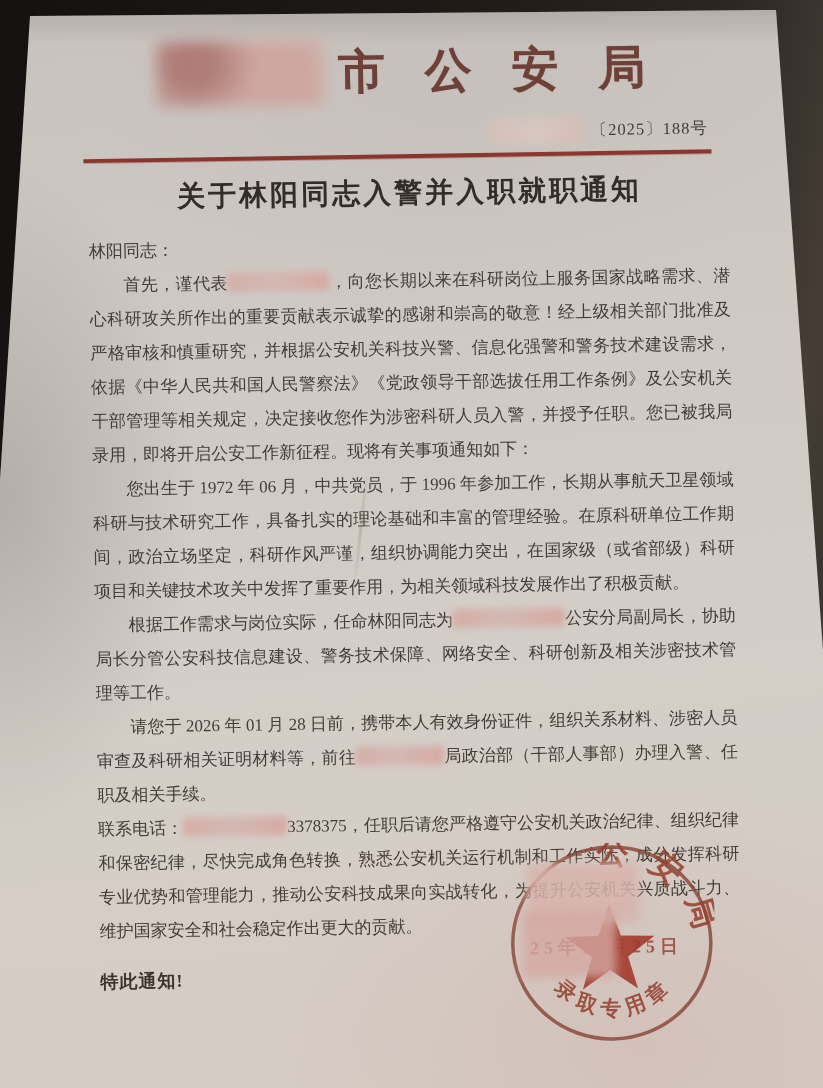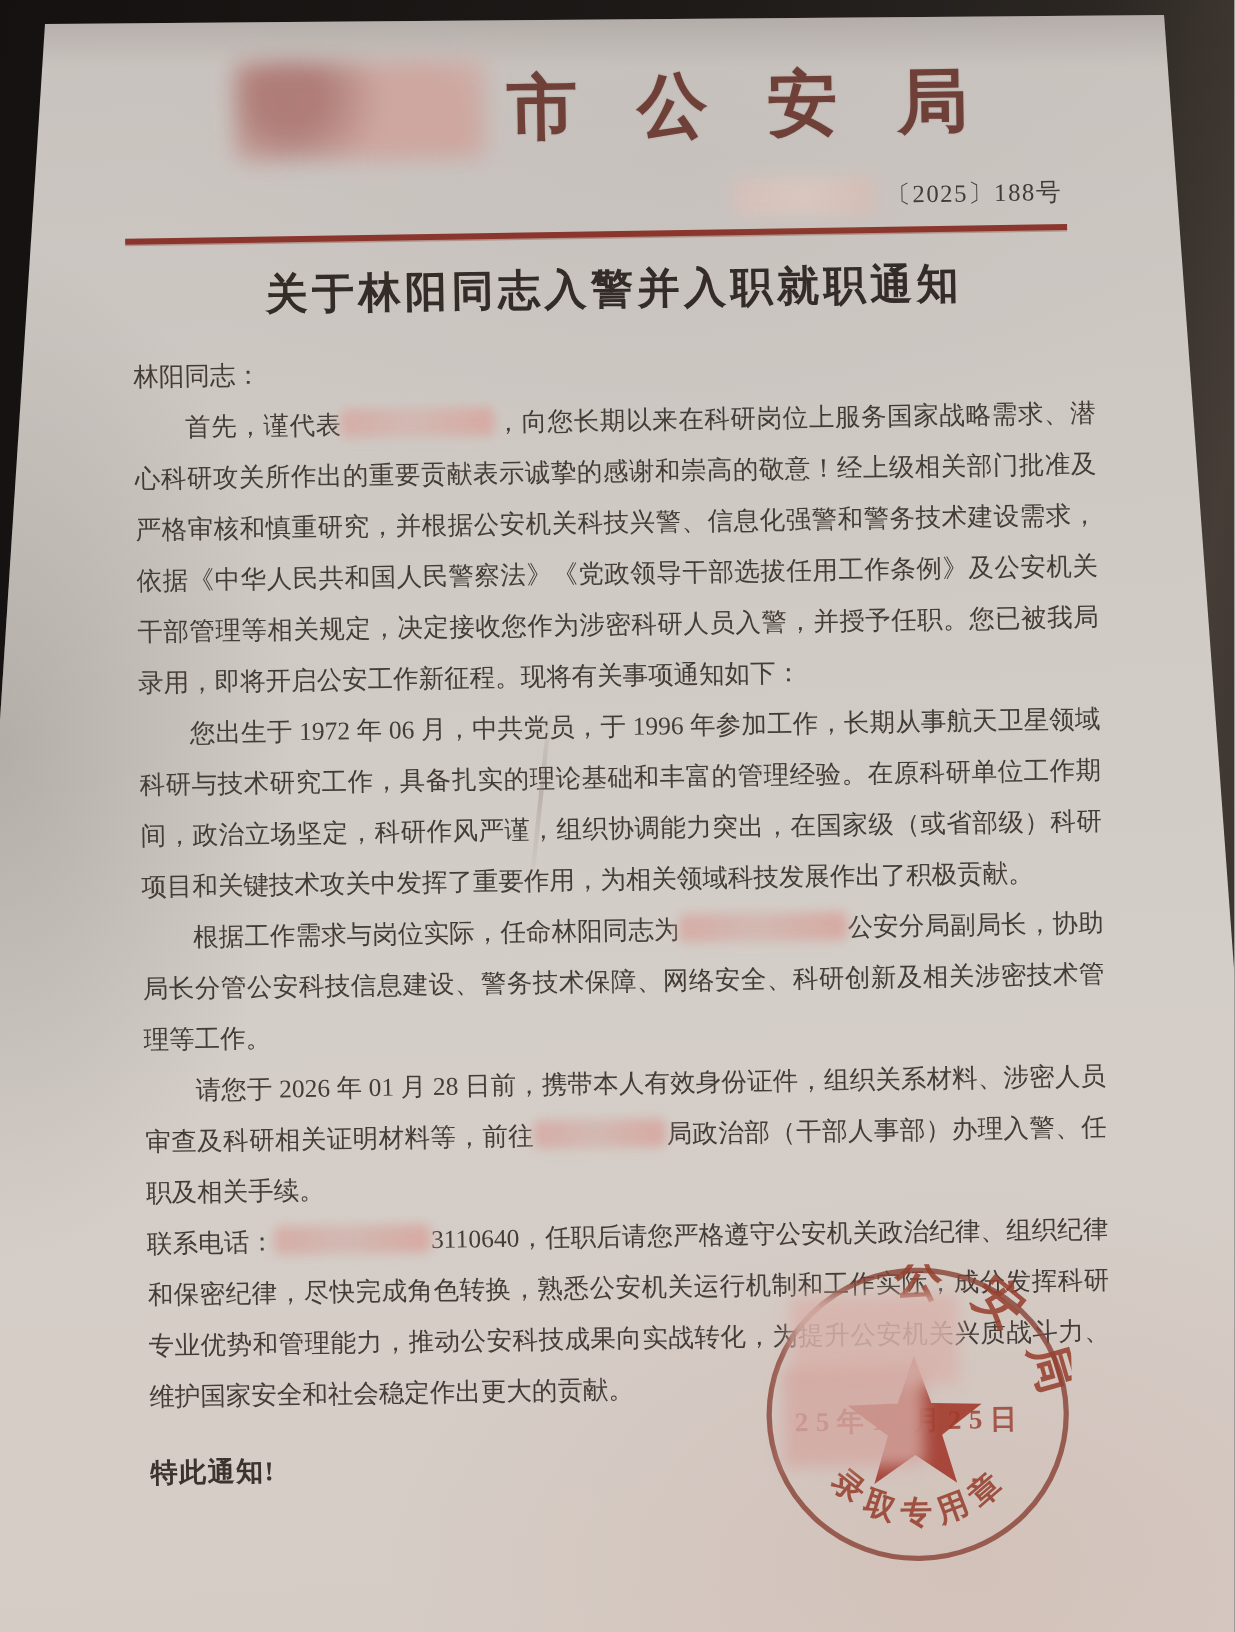--- a/index.html
+++ b/index.html
@@ -98,21 +98,21 @@
       <div class="redline"></div>
 
       <div class="doc-title">关于林阳同志入警并入职就职通知</div>
 
       <div class="body-text">
         <p class="no-indent">林阳同志：</p>
         <p><span>首先，谨代表</span><span class="blur blur-inline w-rep"></span><span>，向您长期以来在科研岗位上服务国家战略需求、潜心科研攻关所作出的重要贡献表示诚挚的感谢和崇高的敬意！经上级相关部门批准及严格审核和慎重研究，并根据公安机关科技兴警、信息化强警和警务技术建设需求，依据《中华人民共和国人民警察法》《党政领导干部选拔任用工作条例》及公安机关干部管理等相关规定，决定接收您作为涉密科研人员入警，并授予任职。您已被我局录用，即将开启公安工作新征程。现将有关事项通知如下：</span></p>
         <p>您出生于 1972 年 06 月，中共党员，于 1996 年参加工作，长期从事航天卫星领域科研与技术研究工作，具备扎实的理论基础和丰富的管理经验。在原科研单位工作期间，政治立场坚定，科研作风严谨，组织协调能力突出，在国家级（或省部级）科研项目和关键技术攻关中发挥了重要作用，为相关领域科技发展作出了积极贡献。</p>
         <p><span>根据工作需求与岗位实际，任命林阳同志为</span><span class="blur blur-inline w-bureau"></span><span>公安分局副局长，协助局长分管公安科技信息建设、警务技术保障、网络安全、科研创新及相关涉密技术管理等工作。</span></p>
         <p><span>请您于 2026 年 01 月 28 日前，携带本人有效身份证件，组织关系材料、涉密人员审查及科研相关证明材料等，前往</span><span class="blur blur-inline w-office"></span><span>局政治部（干部人事部）办理入警、任职及相关手续。</span></p>
-        <p class="no-indent"><span>联系电话：</span><span class="blur blur-inline w-phone"></span><span>3110640</span><span>，任职后请您严格遵守公安机关政治纪律、组织纪律和保密纪律，尽快完成角色转换，熟悉公安机关运行机制和工作实际，成分发挥科研专业优势和管理能力，推动公安科技成果向实战转化，为提升公安机关兴质战斗力、维护国家安全和社会稳定作出更大的贡献。</span></p>
+        <p class="no-indent"><span>联系电话：</span><span class="blur blur-inline w-phone"></span><span>3378375</span><span>，任职后请您严格遵守公安机关政治纪律、组织纪律和保密纪律，尽快完成角色转换，熟悉公安机关运行机制和工作实际，成分发挥科研专业优势和管理能力，推动公安科技成果向实战转化，为提升公安机关兴质战斗力、维护国家安全和社会稳定作出更大的贡献。</span></p>
         <p class="no-indent closing">特此通知!</p>
       </div>
 
       <svg class="seal" width="205" height="205" viewBox="0 0 205 205">
         <defs>
           <filter id="sealblur" x="-40%" y="-40%" width="180%" height="180%">
               <feGaussianBlur stdDeviation="5"></feGaussianBlur>
             </filter>
         </defs>
         <ellipse class="seal-ring" cx="102" cy="100" rx="99" ry="96"></ellipse>

